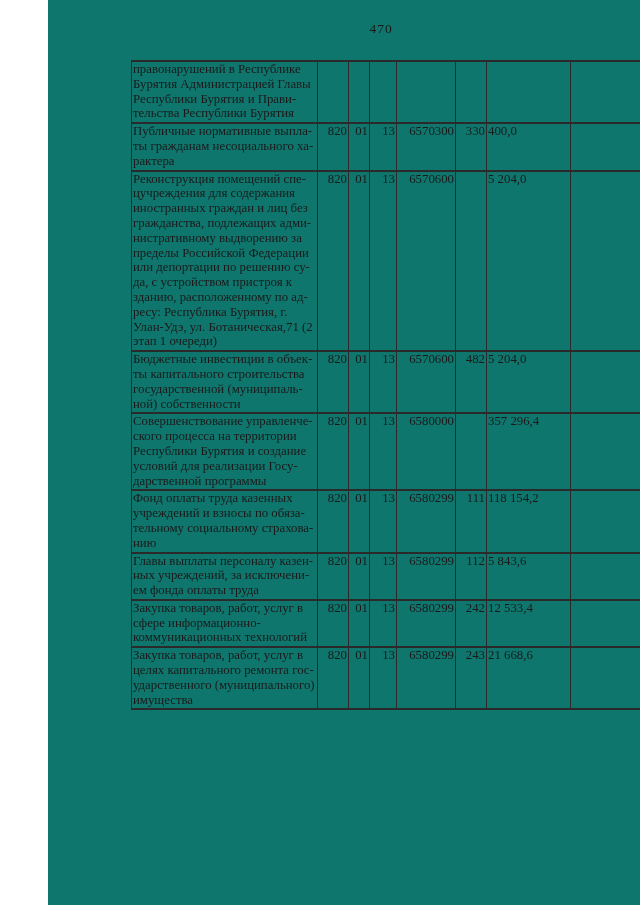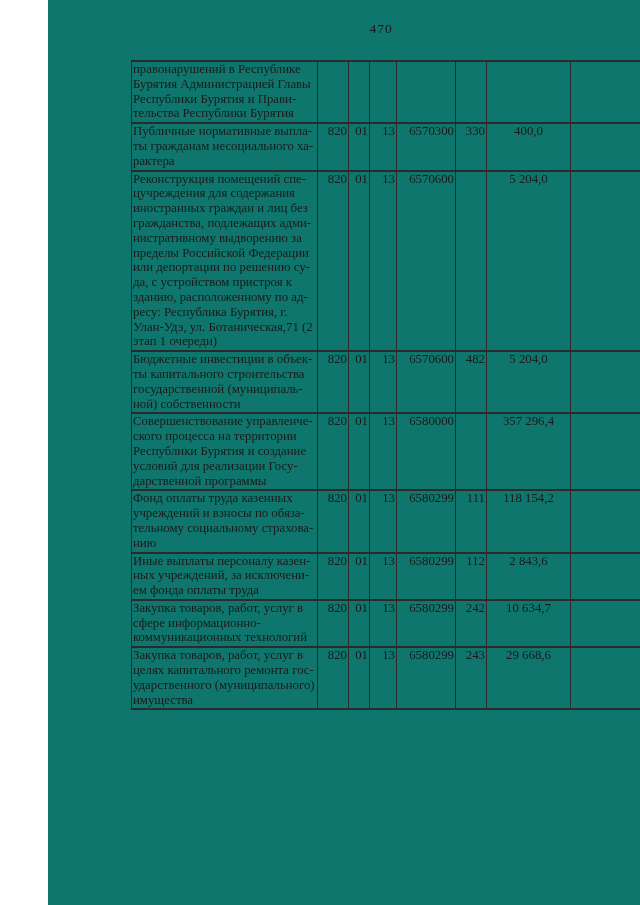--- a/index.html
+++ b/index.html
@@ -47,21 +47,21 @@
   }
   td.c-name {
     text-align: left;
     white-space: pre-line;
     padding-left: 2px;
   }
   td.c-ctr {
     text-align: right;
   }
   td.c-amt {
-    text-align: center;
+    text-align: left;
     padding-right: 4px;
   }
   td.c-note {
     text-align: left;
   }
 </style>
 </head>
 <body>
 
 <div class="page">
@@ -160,52 +160,52 @@
 нию</td>
         <td class="c-ctr">820</td>
         <td class="c-ctr">01</td>
         <td class="c-ctr">13</td>
         <td class="c-ctr">6580299</td>
         <td class="c-ctr">111</td>
         <td class="c-amt">118 154,2</td>
         <td class="c-note"></td>
       </tr>
       <tr>
-        <td class="c-name">Иные выплаты персоналу казен-
+        <td class="c-name">Главы выплаты персоналу казен-
 ных учреждений, за исключени-
 ем фонда оплаты труда</td>
         <td class="c-ctr">820</td>
         <td class="c-ctr">01</td>
         <td class="c-ctr">13</td>
         <td class="c-ctr">6580299</td>
         <td class="c-ctr">112</td>
-        <td class="c-amt">2 843,6</td>
+        <td class="c-amt">5 843,6</td>
         <td class="c-note"></td>
       </tr>
       <tr>
         <td class="c-name">Закупка товаров, работ, услуг в
 сфере информационно-
 коммуникационных технологий</td>
         <td class="c-ctr">820</td>
         <td class="c-ctr">01</td>
         <td class="c-ctr">13</td>
         <td class="c-ctr">6580299</td>
         <td class="c-ctr">242</td>
-        <td class="c-amt">10 634,7</td>
+        <td class="c-amt">12 533,4</td>
         <td class="c-note"></td>
       </tr>
       <tr>
         <td class="c-name">Закупка товаров, работ, услуг в
 целях капитального ремонта гос-
 ударственного (муниципального)
 имущества</td>
         <td class="c-ctr">820</td>
         <td class="c-ctr">01</td>
         <td class="c-ctr">13</td>
         <td class="c-ctr">6580299</td>
         <td class="c-ctr">243</td>
-        <td class="c-amt">29 668,6</td>
+        <td class="c-amt">21 668,6</td>
         <td class="c-note"></td>
       </tr>
     </tbody>
   </table>
 
 </div>
 
 </body></html>

